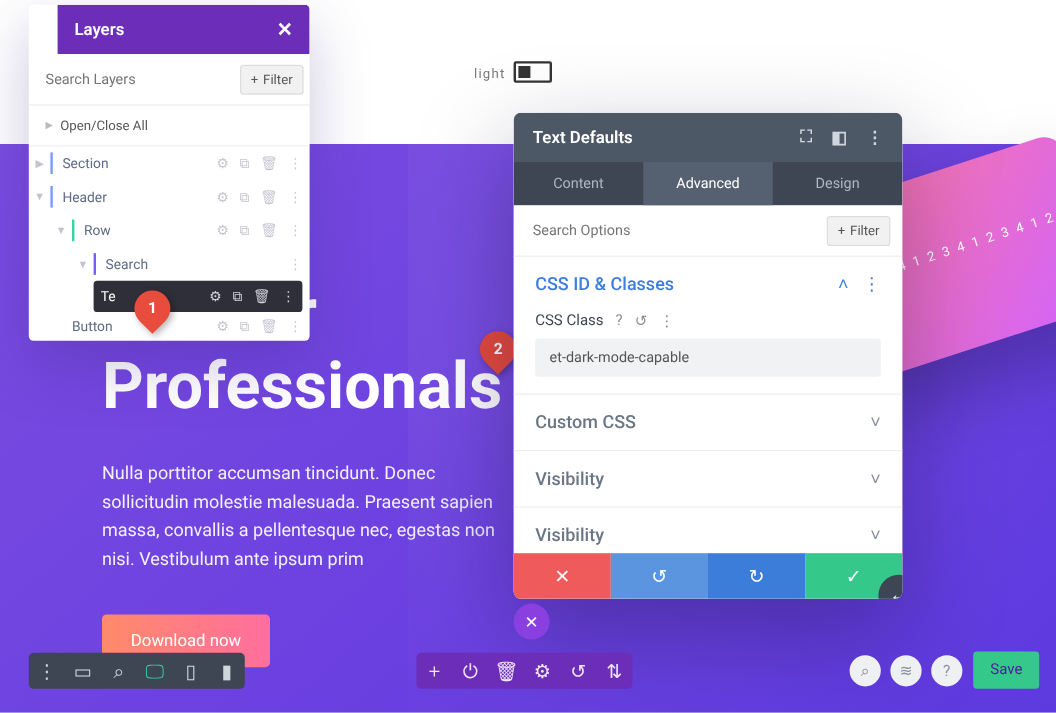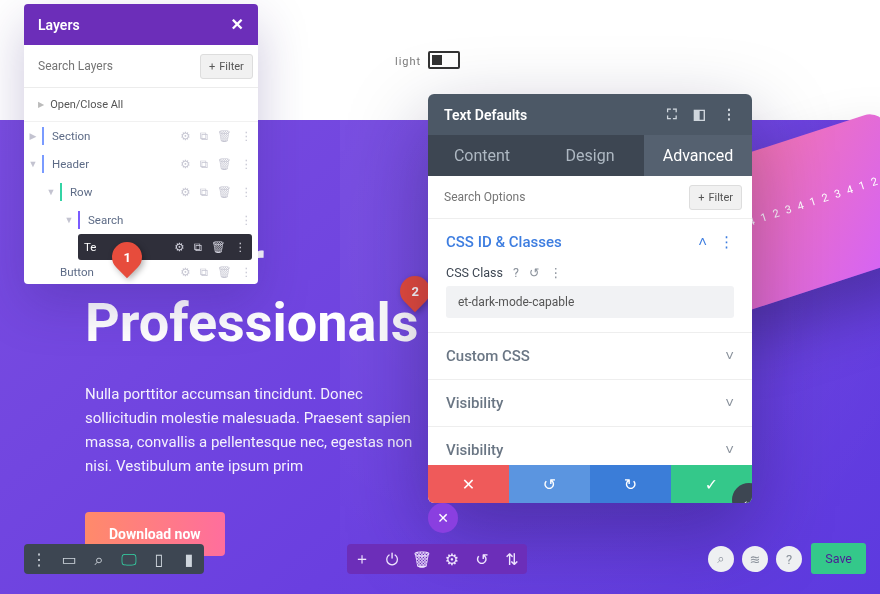--- a/index.html
+++ b/index.html
@@ -3,38 +3,38 @@
 <meta charset="utf-8">
 <style>
   * { box-sizing: border-box; margin: 0; padding: 0; font-family: -apple-system, BlinkMacSystemFont, "Segoe UI", Roboto, Arial, sans-serif; }
   body { width: 880px; height: 594px; background: #fff; position: relative; overflow: hidden; }
 
   
   .hero { position: absolute; top: 120px; left: 0; right: 0; bottom: 0; background: linear-gradient(140deg,#7a4de0 0%,#6a3fe0 60%,#5d3adf 100%); padding: 110px 0 0 85px; overflow: hidden;}
   .hero::before { content:""; position:absolute; inset:-60px -60px auto auto; width: 600px; height: 600px; background: radial-gradient(circle at 30% 30%, rgba(255,255,255,.08), transparent 70%);}
   .hero h1 { color:#fff; font-size:54px; font-weight:700; line-height:1.15; margin-bottom:28px; }
   .hero p  { color:rgba(255,255,255,.92); font-size:15px; line-height:1.6; max-width:340px; margin-bottom:34px;}
-  .dl-btn  { display:inline-block; background:linear-gradient(90deg,#ff8a6a,#ff6e9d); color:#fff; font-weight:700; font-size:14px; padding:14px 24px; border-radius:4px;}
+  .dl-btn  { display:inline-block; background:linear-gradient(90deg,#ff8a6a,#ff6e9d); color:#fff; font-weight:400; font-size:14px; padding:14px 24px; border-radius:4px;}
 
   
   .card3d { position:absolute; top:140px; right:-30px; width:220px; height:150px; border-radius:18px; background:linear-gradient(135deg,#ff7a9e,#d061ff); transform:rotate(-18deg); box-shadow:0 30px 60px rgba(0,0,0,.25);}
   .card3d .chip{position:absolute;top:20px;left:20px;width:28px;height:22px;border-radius:4px;background:#ffe0b2;}
   .card3d .num {position:absolute;top:60px;left:20px;color:#fff;font-size:11px;letter-spacing:2px;}
   .card3d .eye {position:absolute;bottom:14px;left:20px;color:#fff;font-size:14px;}
   .cardglow{position:absolute;top:160px;right:-10px;width:60px;height:60px;border-radius:50%;background:#fff;box-shadow:0 18px 30px rgba(0,0,0,.15);display:flex;align-items:center;justify-content:center;}
   .cardglow svg{width:26px;height:26px;}
 
   
   .lightlabel{position:absolute;top:55px;left:395px;font-size:11px;color:#7a7a7a;letter-spacing:1px;}
   .lighttoggle{position:absolute;top:51px;left:428px;width:32px;height:18px;border:2px solid #333;border-radius:2px;}
   .lighttoggle::after{content:"";position:absolute;top:2px;left:2px;width:10px;height:10px;background:#333;}
 
   
   .layers{position:absolute;top:4px;left:24px;width:234px;background:#fff;border-radius:4px;box-shadow:0 20px 50px rgba(50,30,120,.25);overflow:hidden;}
-  .layers-hd{background:#6c2eb9;color:#fff;display:flex;align-items:center;justify-content:space-between;padding:11px 14px;font-size:14px;font-weight:600;}
+  .layers-hd{background:#6c2eb9;color:#fff;display:flex;align-items:center;justify-content:space-between;padding:11px 14px;font-size:14px;font-weight:600;margin-left:24px;}
   .layers-search{display:flex;align-items:center;padding:8px 8px;border-bottom:1px solid #ececec;}
   .layers-search input{flex:1;border:none;outline:none;font-size:12px;color:#888;padding:6px;}
   .filterbtn{font-size:11px;color:#555;background:#f1f1f1;border:1px solid #ddd;border-radius:3px;padding:5px 8px;display:flex;align-items:center;gap:4px;}
   .open-all{font-size:11px;color:#555;padding:10px 14px;border-bottom:1px solid #f1f1f1;display:flex;align-items:center;gap:6px;}
   .open-all .tri{font-size:8px;color:#bbb;}
   .layer-row{display:flex;align-items:center;padding:5px 6px 5px 0;font-size:11.5px;color:#5d6b86;position:relative;}
   .layer-row .tri{width:18px;text-align:center;color:#c3c3d0;font-size:9px;}
   .layer-row .pipe{border-left:2px solid #7a9bff;padding-left:8px;line-height:18px;}
   .layer-row .pipe.purple{border-color:#7a5cff;}
   .layer-row .pipe.green{border-color:#34d4a5;}
@@ -48,21 +48,21 @@
   
   .callout{position:absolute;width:30px;height:30px;background:#e74c3c;border-radius:50% 50% 50% 0;transform:rotate(-45deg);display:flex;align-items:center;justify-content:center;color:#fff;font-weight:700;font-size:13px;box-shadow:0 3px 6px rgba(0,0,0,.3);}
   .callout span{transform:rotate(45deg);}
   .c1{top:242px;left:112px;}
   .c2{top:276px;left:400px;}
 
   
   .sett{position:absolute;top:94px;left:428px;width:324px;background:#fff;border-radius:6px;box-shadow:0 30px 80px rgba(20,10,60,.35);overflow:hidden;}
   .sett-hd{background:#4c5866;color:#fff;display:flex;align-items:center;padding:12px 16px;font-size:14px;font-weight:600;}
   .sett-hd .hicons{margin-left:auto;display:flex;gap:16px;color:#cfd6dd;}
-  .tabs{display:flex;background:#3d4652;color:#aeb8c2;font-size:16px;}
+  .tabs{display:flex;background:#3d4652;color:#aeb8c2;font-size:12px;}
   .tab{flex:1;text-align:center;padding:11px 0;cursor:pointer;}
   .tab.active{background:#556170;color:#fff;}
   .sett-search{display:flex;align-items:center;padding:8px 10px;border-bottom:1px solid #eee;}
   .sett-search input{flex:1;border:none;outline:none;font-size:12px;color:#888;padding:6px;}
   .sect-hd{display:flex;align-items:center;padding:14px 18px;font-size:15px;color:#3d7de0;font-weight:500;}
   .sect-hd.collapsed{color:#6a7684;}
   .sect-hd .chev{margin-left:auto;display:flex;gap:12px;color:#3d7de0;}
   .sect-hd.collapsed .chev{color:#8a929c;}
   .field-lbl{display:flex;align-items:flex-start;gap:10px;padding:0 18px 6px;font-size:12.5px;color:#3d4652;}
   .field-lbl .micon{color:#8a919b;}
@@ -206,22 +206,22 @@
   <div class="sett-hd">
     <span>Text Defaults</span>
     <span class="hicons">
       <span>⛶</span>
       <span>◧</span>
       <span>⋮</span>
     </span>
   </div>
   <div class="tabs">
     <div class="tab">Content</div>
+    <div class="tab active">Advanced</div>
     <div class="tab">Design</div>
-    <div class="tab active">Advanced</div>
   </div>
   <div class="sett-search">
     <input placeholder="Search Options" style="">
     <div class="filterbtn">
       <span>+</span>
       <span>Filter</span>
     </div>
   </div>
   <div class="sect-hd">
     <span>CSS ID &amp; Classes</span>

